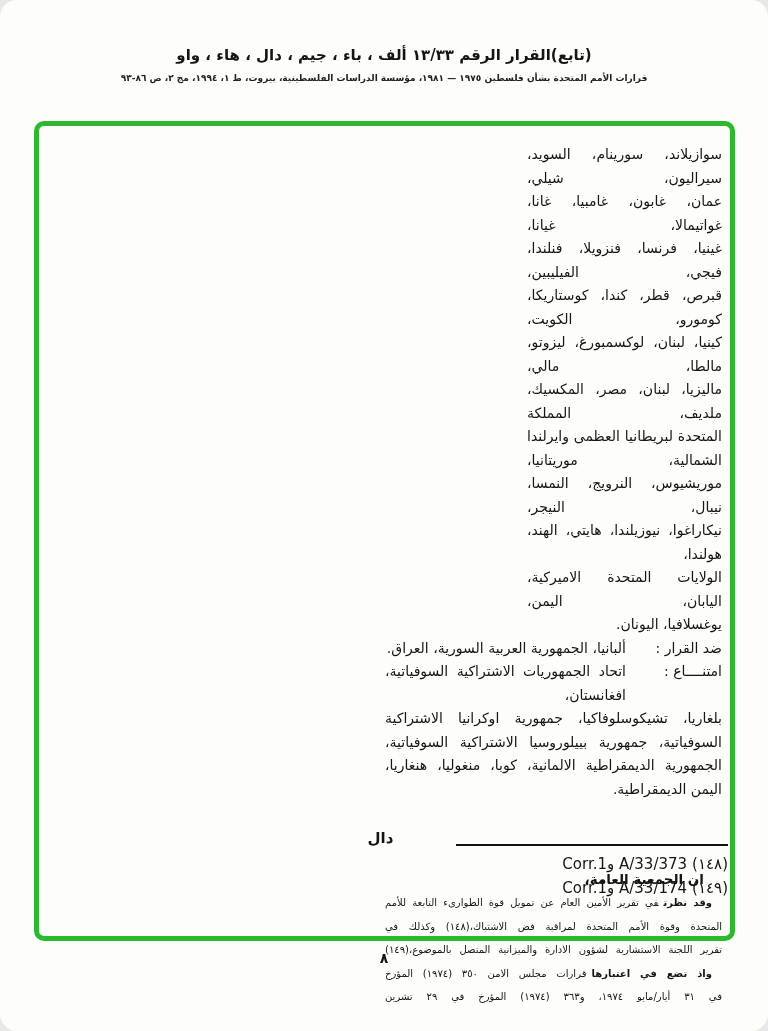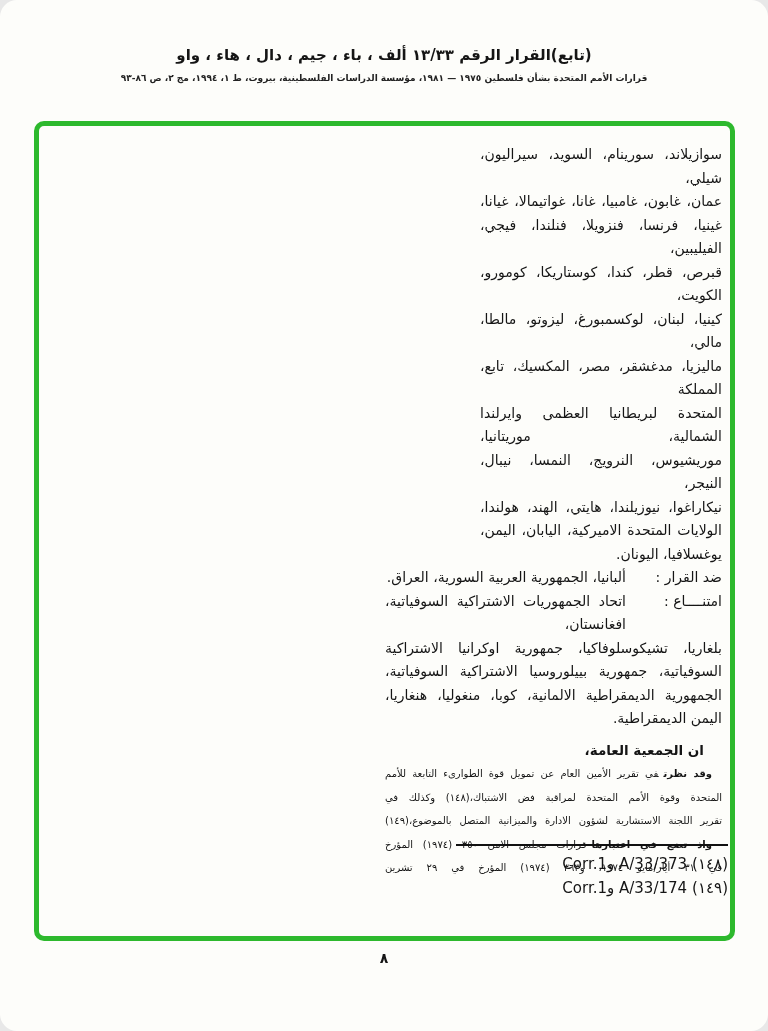--- a/index.html
+++ b/index.html
@@ -44,21 +44,21 @@
   }
 
   
   .content {
     padding: 17px 8px 0 0;
     font-size: 14px;
     line-height: 23.5px;
   }
   .col { width: 337px; }
   .country-list { width: 242px; }
-  .country-list .line { text-align: justify; text-align-last: justify; }
+  .country-list .line { text-align: justify; text-align-last: justify; margin-left: 47px; }
   .country-list .line:last-child { text-align-last: right; }
 
   .vote-row { display: flex; gap: 12px; width: 337px; }
   .vote-label { flex: 0 0 84px; white-space: nowrap; }
   .vote-text { flex: 1; text-align: right; }
   .vote-text.fill { text-align: justify; text-align-last: justify; }
 
   .abstain-cont .line { text-align: justify; text-align-last: justify; }
   .abstain-cont .line:last-child { text-align-last: right; }
 
@@ -122,21 +122,21 @@
 
   <div class="green-frame" style="border-color: rgb(45, 185, 45);">
     <div class="content">
 
       <div class="country-list">
           <div class="line">سوازيلاند، سورينام، السويد، سيراليون، شيلي،</div>
           <div class="line">عمان، غابون، غامبيا، غانا، غواتيمالا، غيانا،</div>
           <div class="line">غينيا، فرنسا، فنزويلا، فنلندا، فيجي، الفيليبين،</div>
           <div class="line">قبرص، قطر، كندا، كوستاريكا، كومورو، الكويت،</div>
           <div class="line">كينيا، لبنان، لوكسمبورغ، ليزوتو، مالطا، مالي،</div>
-          <div class="line">ماليزيا، مدغشقر، مصر، المكسيك، تابع، المملكة</div>
+          <div class="line">ماليزيا، لبنان، مصر، المكسيك، ملديف، المملكة</div>
           <div class="line">المتحدة لبريطانيا العظمى وايرلندا الشمالية، موريتانيا،</div>
           <div class="line">موريشيوس، النرويج، النمسا، نيبال، النيجر،</div>
           <div class="line">نيكاراغوا، نيوزيلندا، هايتي، الهند، هولندا،</div>
           <div class="line">الولايات المتحدة الاميركية، اليابان، اليمن،</div>
           <div class="line">يوغسلافيا، اليونان.</div>
         </div>
 
       <div class="vote-row col">
         <span class="vote-label">ضد القرار :</span>
         <span class="vote-text">ألبانيا، الجمهورية العربية السورية، العراق.</span>
@@ -147,20 +147,21 @@
         <span class="vote-text fill">اتحاد الجمهوريات الاشتراكية السوفياتية، افغانستان،</span>
       </div>
 
       <div class="abstain-cont col">
           <div class="line">بلغاريا، تشيكوسلوفاكيا، جمهورية اوكرانيا الاشتراكية</div>
           <div class="line">السوفياتية، جمهورية بييلوروسيا الاشتراكية السوفياتية،</div>
           <div class="line">الجمهورية الديمقراطية الالمانية، كوبا، منغوليا، هنغاريا،</div>
           <div class="line">اليمن الديمقراطية.</div>
         </div>
 
+      <div class="section-heading">دال</div>
 
       <div class="assembly-line col">ان الجمعية العامة،</div>
 
       <div class="paragraph col">
         <div class="line first-line">
           <span class="lead">وقد نظرت</span><span>في تقرير الأمين العام عن تمويل قوة الطوارىء التابعة للأمم</span>
         </div>
         <div class="cont">
             <div class="line">المتحدة وقوة الأمم المتحدة لمراقبة فض الاشتباك،(١٤٨) وكذلك في</div>
             <div class="line">تقرير اللجنة الاستشارية لشؤون الادارة والميزانية المتصل بالموضوع،(١٤٩)</div>

